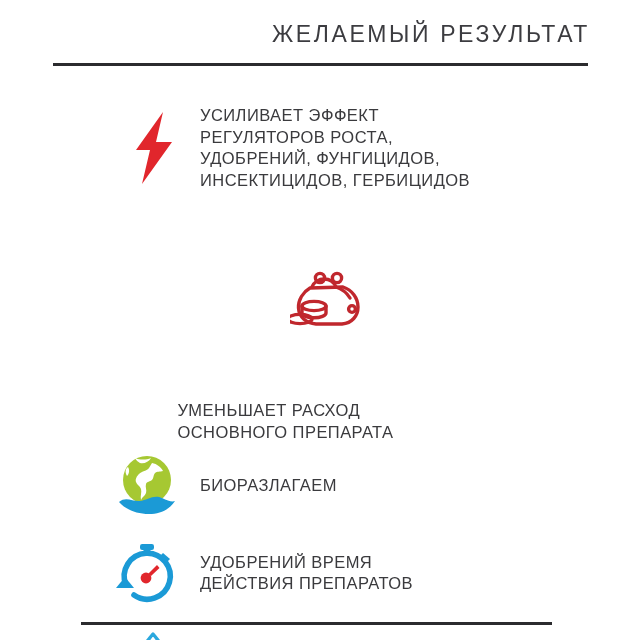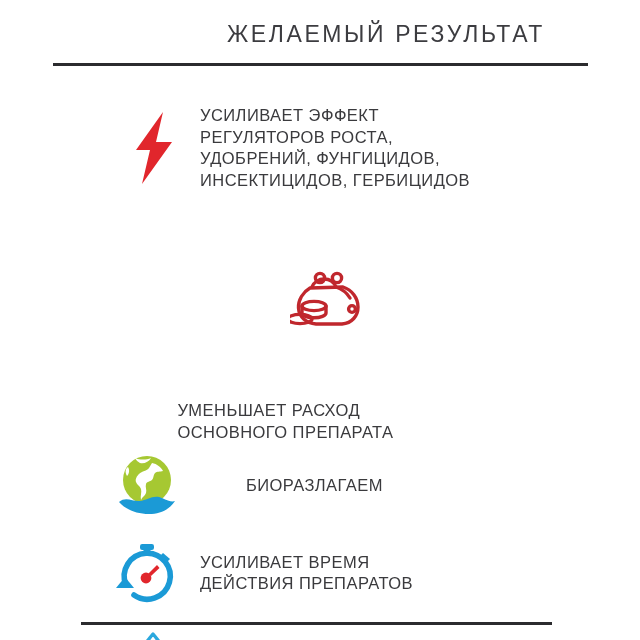--- a/index.html
+++ b/index.html
@@ -21,21 +21,21 @@
     box-sizing: border-box;
   }
 
   
   .header {
     position: absolute;
     left: 0;
     top: 22px;
     width: 640px;
     text-align: right;
-    padding-right: 95px;
+    padding-right: 50px;
     box-sizing: border-box;
   }
   .title {
     display: inline-block;
     font-size: 23px;
     font-weight: 300;
     letter-spacing: 2.6px;
     color: #3c3c40;
     white-space: nowrap;
     line-height: 1.1;
@@ -87,21 +87,21 @@
     font-weight: 400;
     color: #3a3a3d;
     letter-spacing: 0.45px;
     line-height: 21.5px;
     white-space: pre-line;
   }
 
   
   .row-1 { min-height: 104px; }
   .row-2 { min-height: 86px; flex-direction: column; }
-  .row-3 { min-height: 86px; gap: 46px; }
+  .row-3 { min-height: 86px; }
   .row-4 { min-height: 88px; }
   .row-5 { min-height: 92px; }
 
   .icon { display: block; }
 </style>
 </head>
 <body>
 
 <div class="poster">
 
@@ -187,21 +187,21 @@
             <path d="M51 12 L58 18 L54 22 L47 16 Z"></path>
             <path d="M13 36 L22 47 L4 47 Z"></path>
           </g>
           <g fill="#e1262c">
             <circle cx="34" cy="37" r="5.4"></circle>
             <path d="M36 33 L45 24 L47.5 27 L39 35 Z"></path>
           </g>
         </svg>
       </div>
       <div class="text-cell">
-        <div class="feature-text">УСИЛИВАЕТ ВРЕМЯ
+        <div class="feature-text">УДОБРЕНИЙ ВРЕМЯ
 ДЕЙСТВИЯ ПРЕПАРАТОВ</div>
       </div>
     </div>
 
     <div class="feature row-5">
       <div class="icon-cell">
         <svg class="icon" width="50" height="66" viewBox="0 0 50 66" aria-hidden="true">
           <g fill="none" stroke="#2ba8de" stroke-width="3.4" stroke-linecap="round" stroke-linejoin="round">
             <path d="M25 4 C25 4 45 27 45 41 C45 52 36 61 25 61
                      C14 61 5 52 5 41 C5 27 25 4 25 4 Z"></path>

